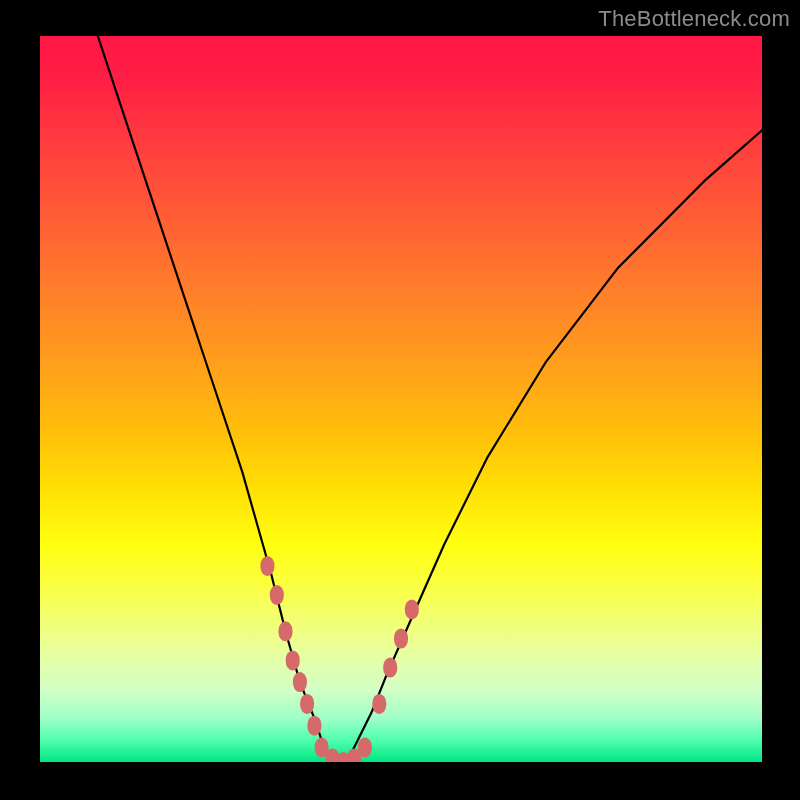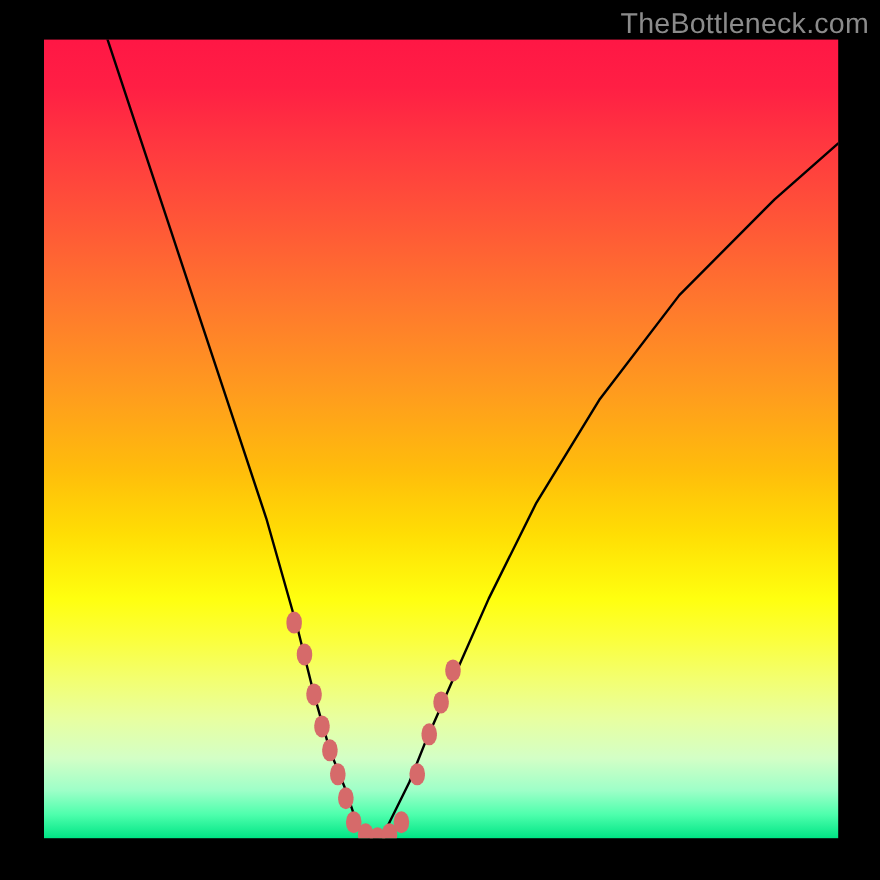--- a/index.html
+++ b/index.html
@@ -62,21 +62,21 @@
   }
   .marker {
     fill: #d66a6a;
     stroke: none;
   }
   .watermark {
     position: absolute;
     top: 6px;
     right: 10px;
     color: #8b8b8b;
-    font-size: 26px;
+    font-size: 22px;
     letter-spacing: 0.2px;
   }
 </style>
 </head>
 <body>
 
 <div class="stage">
 
   <div class="watermark">TheBottleneck.com</div>
 

